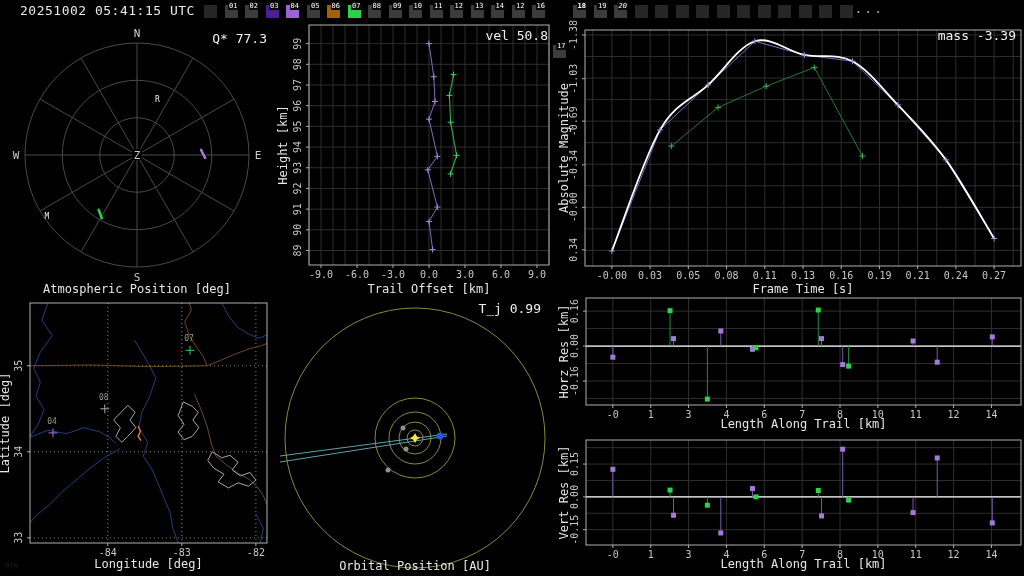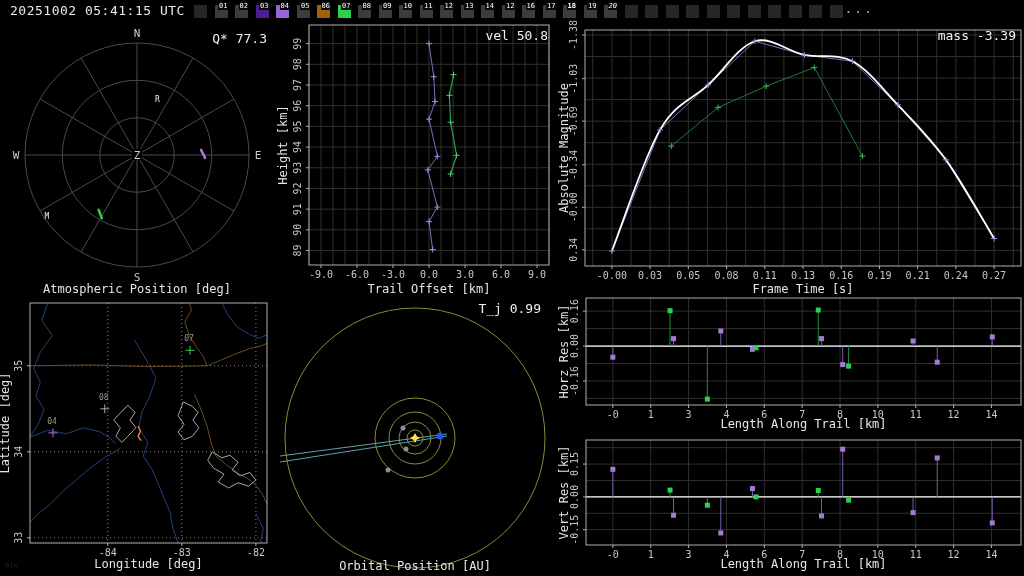--- a/index.html
+++ b/index.html
@@ -1,18 +1,18 @@
 <!DOCTYPE html>
 <html><head>
 <meta charset="utf-8">
 <style>
   html,body{margin:0;padding:0;background:#000;}
   #app{position:relative;width:1024px;height:576px;background:#000;overflow:hidden;
        font-family:"DejaVu Sans Mono",monospace;}
-  #topbar{position:absolute;left:2px;top:0;width:880px;height:22px;}
+  #topbar{position:absolute;left:12px;top:0;width:880px;height:22px;}
   #timestamp{position:absolute;left:8px;top:3px;font-size:13px;color:#e8e8e8;letter-spacing:0.5px;}
   #overflow{position:absolute;right:8px;top:1px;font-size:13px;color:#bbb;letter-spacing:2px;}
   .station{position:absolute;top:5px;width:13px;height:13px;}
   .snum{position:absolute;top:-2px;right:-1px;font-size:7px;line-height:7px;color:#fff;
         background:#0a0a0a;padding:0 1px;}
   .stat{position:absolute;font-size:13px;color:#f0f0f0;white-space:pre;}
   #stat-q{right:757px;top:31px;}
   #stat-vel{right:476px;top:28px;}
   #stat-mass{right:8px;top:28px;}
   #stat-tj{right:483px;top:301px;}
@@ -68,21 +68,21 @@
         </div>
         <div class="station" style="left: 479px; background: rgb(60, 60, 60);">
           <span class="snum">14</span>
         </div>
         <div class="station" style="left: 499.5px; background: rgb(60, 60, 60);">
           <span class="snum">12</span>
         </div>
         <div class="station" style="left: 520px; background: rgb(60, 60, 60);">
           <span class="snum">16</span>
         </div>
-        <div class="station" style="left: 540.5px; background: rgb(60, 60, 60);">
+        <div class="station" style="left: 540.5px; background: rgb(60, 60, 60); margin-top: 40px;">
           <span class="snum">17</span>
         </div>
         <div class="station" style="left: 561px; background: rgb(60, 60, 60); font-weight: bold;">
           <span class="snum">18</span>
         </div>
         <div class="station" style="left: 581.5px; background: rgb(60, 60, 60);">
           <span class="snum">19</span>
         </div>
         <div class="station" style="left: 602px; background: rgb(60, 60, 60); font-style: italic;">
           <span class="snum">20</span>

